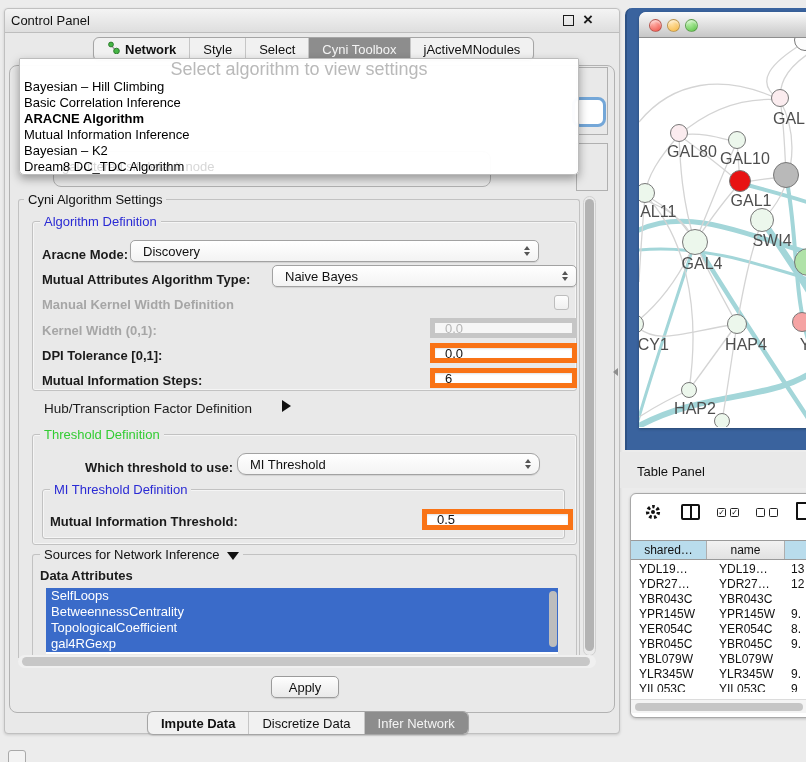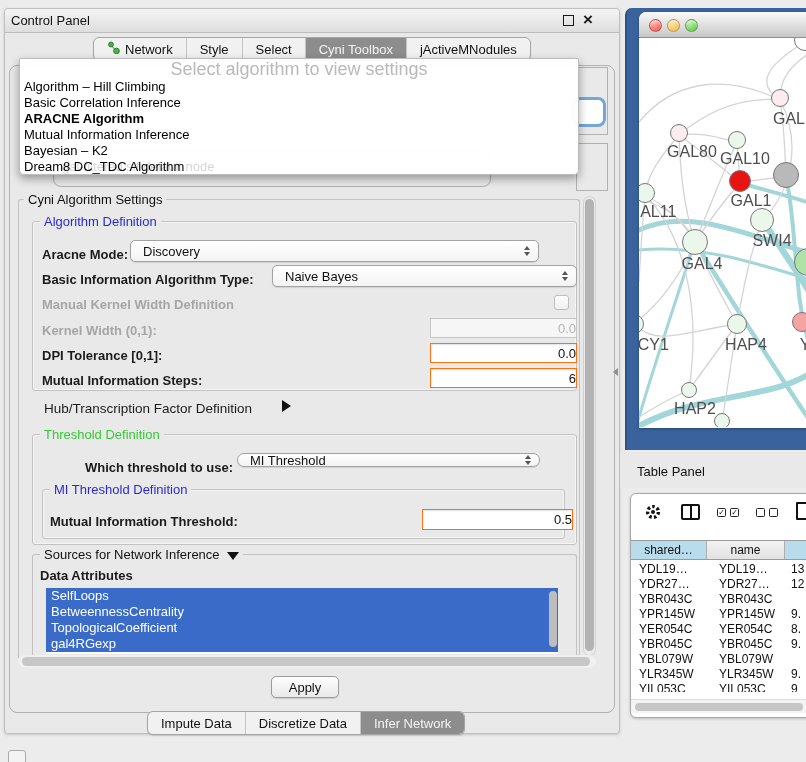--- a/index.html
+++ b/index.html
@@ -17,21 +17,21 @@
   .cp-title { position:absolute; left:6px; top:4px; font-size:13px; color:#111; }
   .float-icon { position:absolute; left:558px; top:6px; width:11px; height:11px;
         border:1.6px solid #1a1a1a; background:transparent; }
   .close-icon { position:absolute; left:578px; top:1px; font-size:17px; font-weight:900; color:#1a1a1a; }
 
   
   .tabbar { position:absolute; display:flex; border:1px solid #a5a5a5; border-radius:6px;
         overflow:hidden; background:#f1f1f1; height:24px; box-shadow:0 1px 1px rgba(0,0,0,.12); }
   .tabseg { display:flex; align-items:center; gap:5px; padding:0 13px; font-size:13px;
         color:#111; border-left:1px solid #c6c6c6; white-space:nowrap; }
-  .tabseg:first-child { border-left:none; }
+  .tabseg:first-child { border-left:none;font-weight:bold; }
   .tabseg.sel { background:#8d8d8d; color:#f4f4f4; }
 
   
   .popup { position:absolute; left:14px; top:49px; width:560px; height:117px;
         background:rgba(255,255,255,.97); border:1px solid #bcbcbc; border-radius:1px 1px 5px 5px;
         box-shadow:0 4px 10px rgba(0,0,0,.35); z-index:10; }
   .dd-prompt { height:20px; line-height:20px; text-align:center; color:#b9b9b9; font-size:18px;
         position:relative; z-index:2; }
   .dd-item { height:16px; line-height:16px; font-size:13px; color:#000; padding-left:4px;
         position:relative; z-index:2; white-space:nowrap; }
@@ -60,22 +60,22 @@
   .combo { position:absolute; background:linear-gradient(#ffffff,#f3f3f3); border:1px solid #a2a2a2;
         border-radius:5px; font-size:13px; color:#111; display:flex; align-items:center;
         padding:0 24px 0 12px; box-shadow:0 1px 1px rgba(0,0,0,.1); }
   .stepper { position:absolute; right:8px; top:50%; transform:translateY(-50%);
         display:flex; flex-direction:column; gap:2px; }
   .tri-up { width:0; height:0; border-left:3.5px solid transparent; border-right:3.5px solid transparent;
         border-bottom:4.5px solid #555; }
   .tri-dn { width:0; height:0; border-left:3.5px solid transparent; border-right:3.5px solid transparent;
         border-top:4.5px solid #555; }
 
-  input.field { position:absolute; background:#fff; border:1px solid #f97316; font-size:13px;
-        text-align:right; padding:0 0; font-family:inherit; color:#111;
+  input.field { position:absolute; background:#fff; border:5px solid #f97316; font-size:13px;
+        text-align:left; padding:0 10px; font-family:inherit; color:#111;
         box-shadow:inset 0 1px 2px rgba(0,0,0,.12); }
   input.field.dis { background:#f6f6f6; border-color:#c6c6c6; color:#b5b5b5; box-shadow:none; }
 
   .checkbox { position:absolute; width:15px; height:15px; border:1px solid #bdbdbd; border-radius:3px;
         background:linear-gradient(#fdfdfd,#f0f0f0); }
 
   .attr-list { position:absolute; left:36px; top:522px; width:512px; height:66px; background:#fff; overflow:hidden; }
   .attr-item { height:16px; line-height:16px; font-size:13px; color:#fff; padding-left:5px; }
   .attr-scroll { position:absolute; right:3px; top:3px; width:8px; height:56px; background:#bdbdbd; border-radius:4px; }
 
@@ -186,21 +186,21 @@
 
       <span class="lbl" style="left:32px; top:181px;">Aracne Mode:</span>
       <div class="combo" style="left:120px; top:174px; width:409px; height:22px;">
         <span>Discovery</span>
         <span class="stepper">
             <span class="tri-up"></span>
             <span class="tri-dn"></span>
           </span>
       </div>
 
-      <span class="lbl" style="left:32px; top:206px;">Basic Information Algorithm Type:</span>
+      <span class="lbl" style="left:32px; top:206px;">Mutual Attributes Algorithm Type:</span>
       <div class="combo" style="left:262px; top:199px; width:305px; height:22px;">
         <span>Naive Bayes</span>
         <span class="stepper">
             <span class="tri-up"></span>
             <span class="tri-dn"></span>
           </span>
       </div>
 
       <span class="lbl dis" style="left:32px; top:231px;">Manual Kernel Width Definition</span>
       <span class="checkbox" style="left:544px; top:229px;"></span>
@@ -214,21 +214,21 @@
       <span class="lbl" style="left:32px; top:307px;">Mutual Information Steps:</span>
       <input class="field" style="left: 420px; top: 302px; width: 147px; height: 20px;" readonly="" value="6">
 
       <span class="lbl reg" style="left:34px; top:335px; font-size:13.5px;">Hub/Transcription Factor Definition</span>
       <span class="arrow-right" style="position:absolute; left:272px; top:334px;"></span>
 
       <div class="group" style="left:22px; top:368px; width:545px; height:111px;"></div>
       <span class="legend green" style="left:30px; top:361px;">Threshold Definition</span>
 
       <span class="lbl" style="left:75px; top:394px;">Which threshold to use:</span>
-      <div class="combo" style="left:227px; top:387px; width:303px; height:14px;border-radius:9px;">
+      <div class="combo" style="left:227px; top:387px; width:303px; height:22px;border-radius:9px;">
         <span>MI Threshold</span>
         <span class="stepper">
             <span class="tri-up"></span>
             <span class="tri-dn"></span>
           </span>
       </div>
 
       <div class="group" style="left:32px; top:423px; width:523px; height:50px;"></div>
       <span class="legend blue" style="left:40px; top:416px;">MI Threshold Definition</span>
       <span class="lbl" style="left:40px; top:448px;">Mutual Information Threshold:</span>
@@ -266,21 +266,21 @@
       </div>
 
     <div class="frag" style="left:571px; top:58px; width:32px; height:68px;"></div>
     <div class="frag-blue" style="left:567px; top:88px; width:34px; height:30px;"></div>
     <div class="frag" style="left:571px; top:134px; width:32px; height:48px;"></div>
     <div class="frag" style="left:48px; top:142px; width:438px; height:36px; border-radius:8px;"></div>
 
     <div class="popup">
       <div class="dd-prompt">Select algorithm to view settings</div>
       <div id="algo-items">
-          <div class="dd-item">Algorithm – Hill Climbing</div>
+          <div class="dd-item">Bayesian – Hill Climbing</div>
           <div class="dd-item">Basic Correlation Inference</div>
           <div class="dd-item bold">ARACNE Algorithm</div>
           <div class="dd-item">Mutual Information Inference</div>
           <div class="dd-item">Bayesian – K2</div>
           <div class="dd-item">Dream8 DC_TDC Algorithm</div>
         </div>
       <span class="obscured">gal-filtered sif default node</span>
     </div>
   </div>
 

